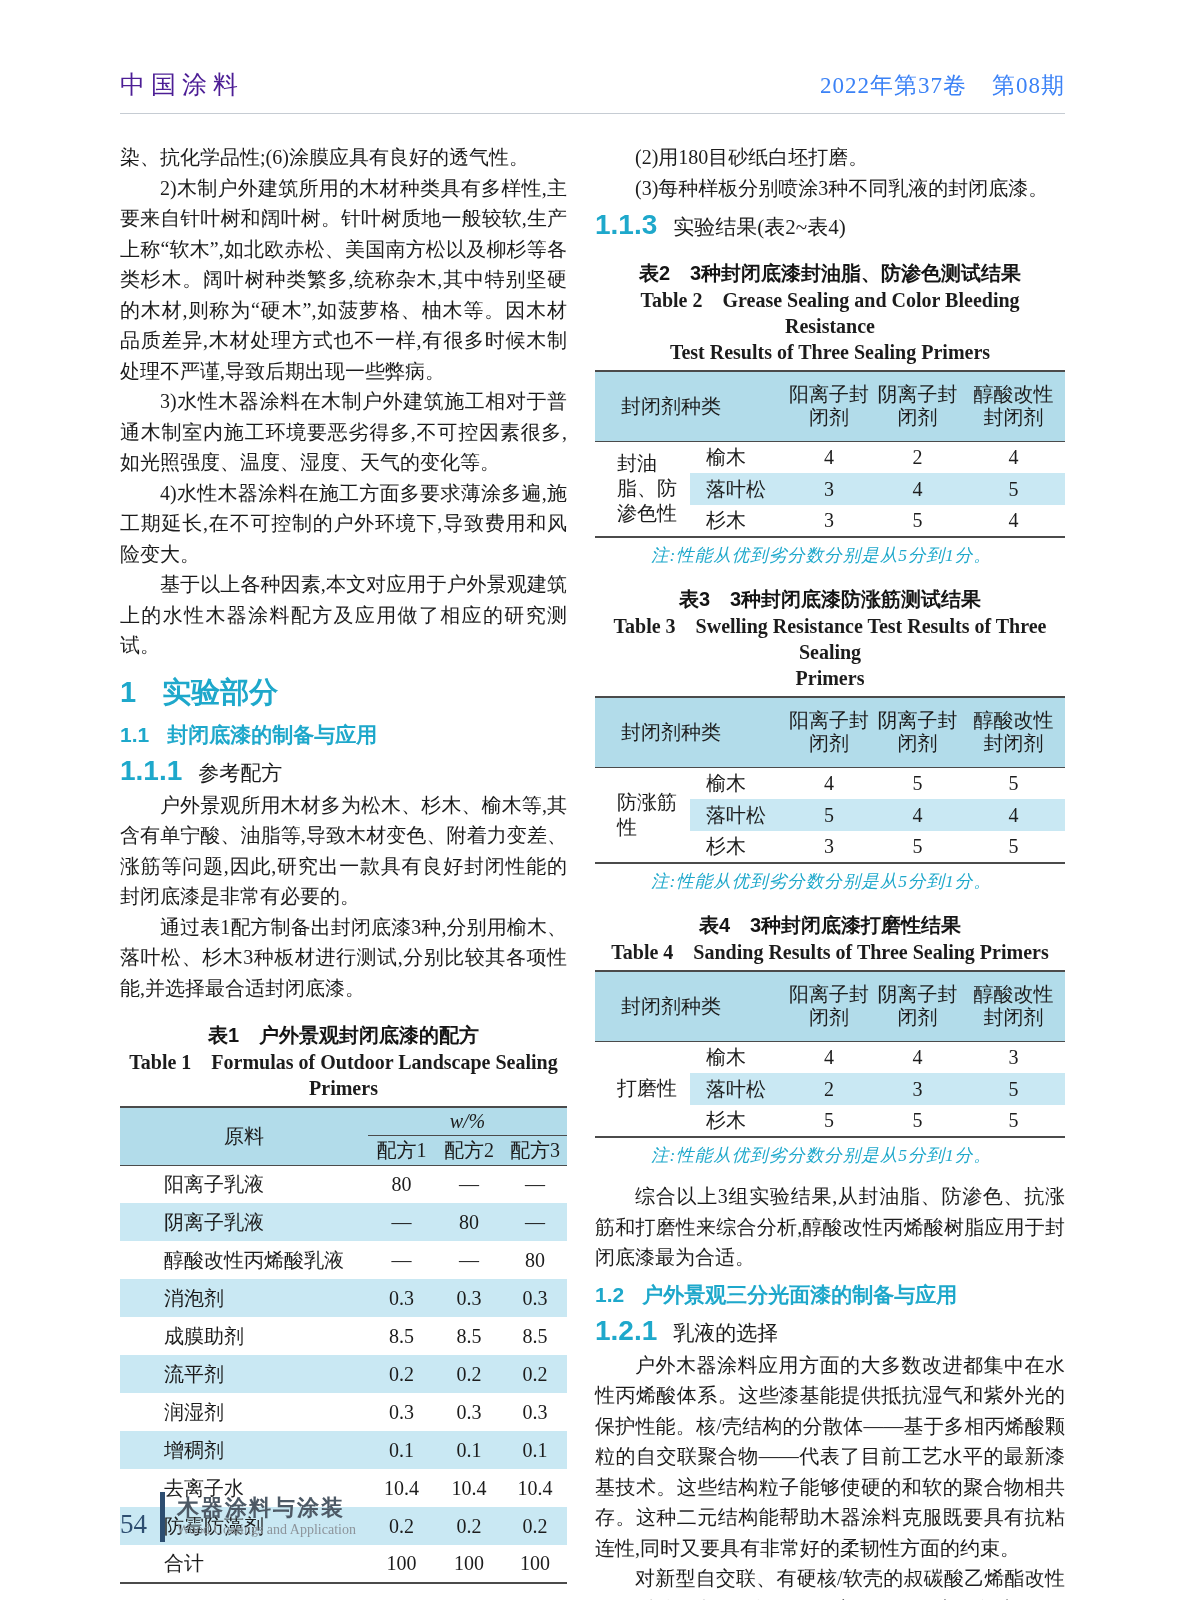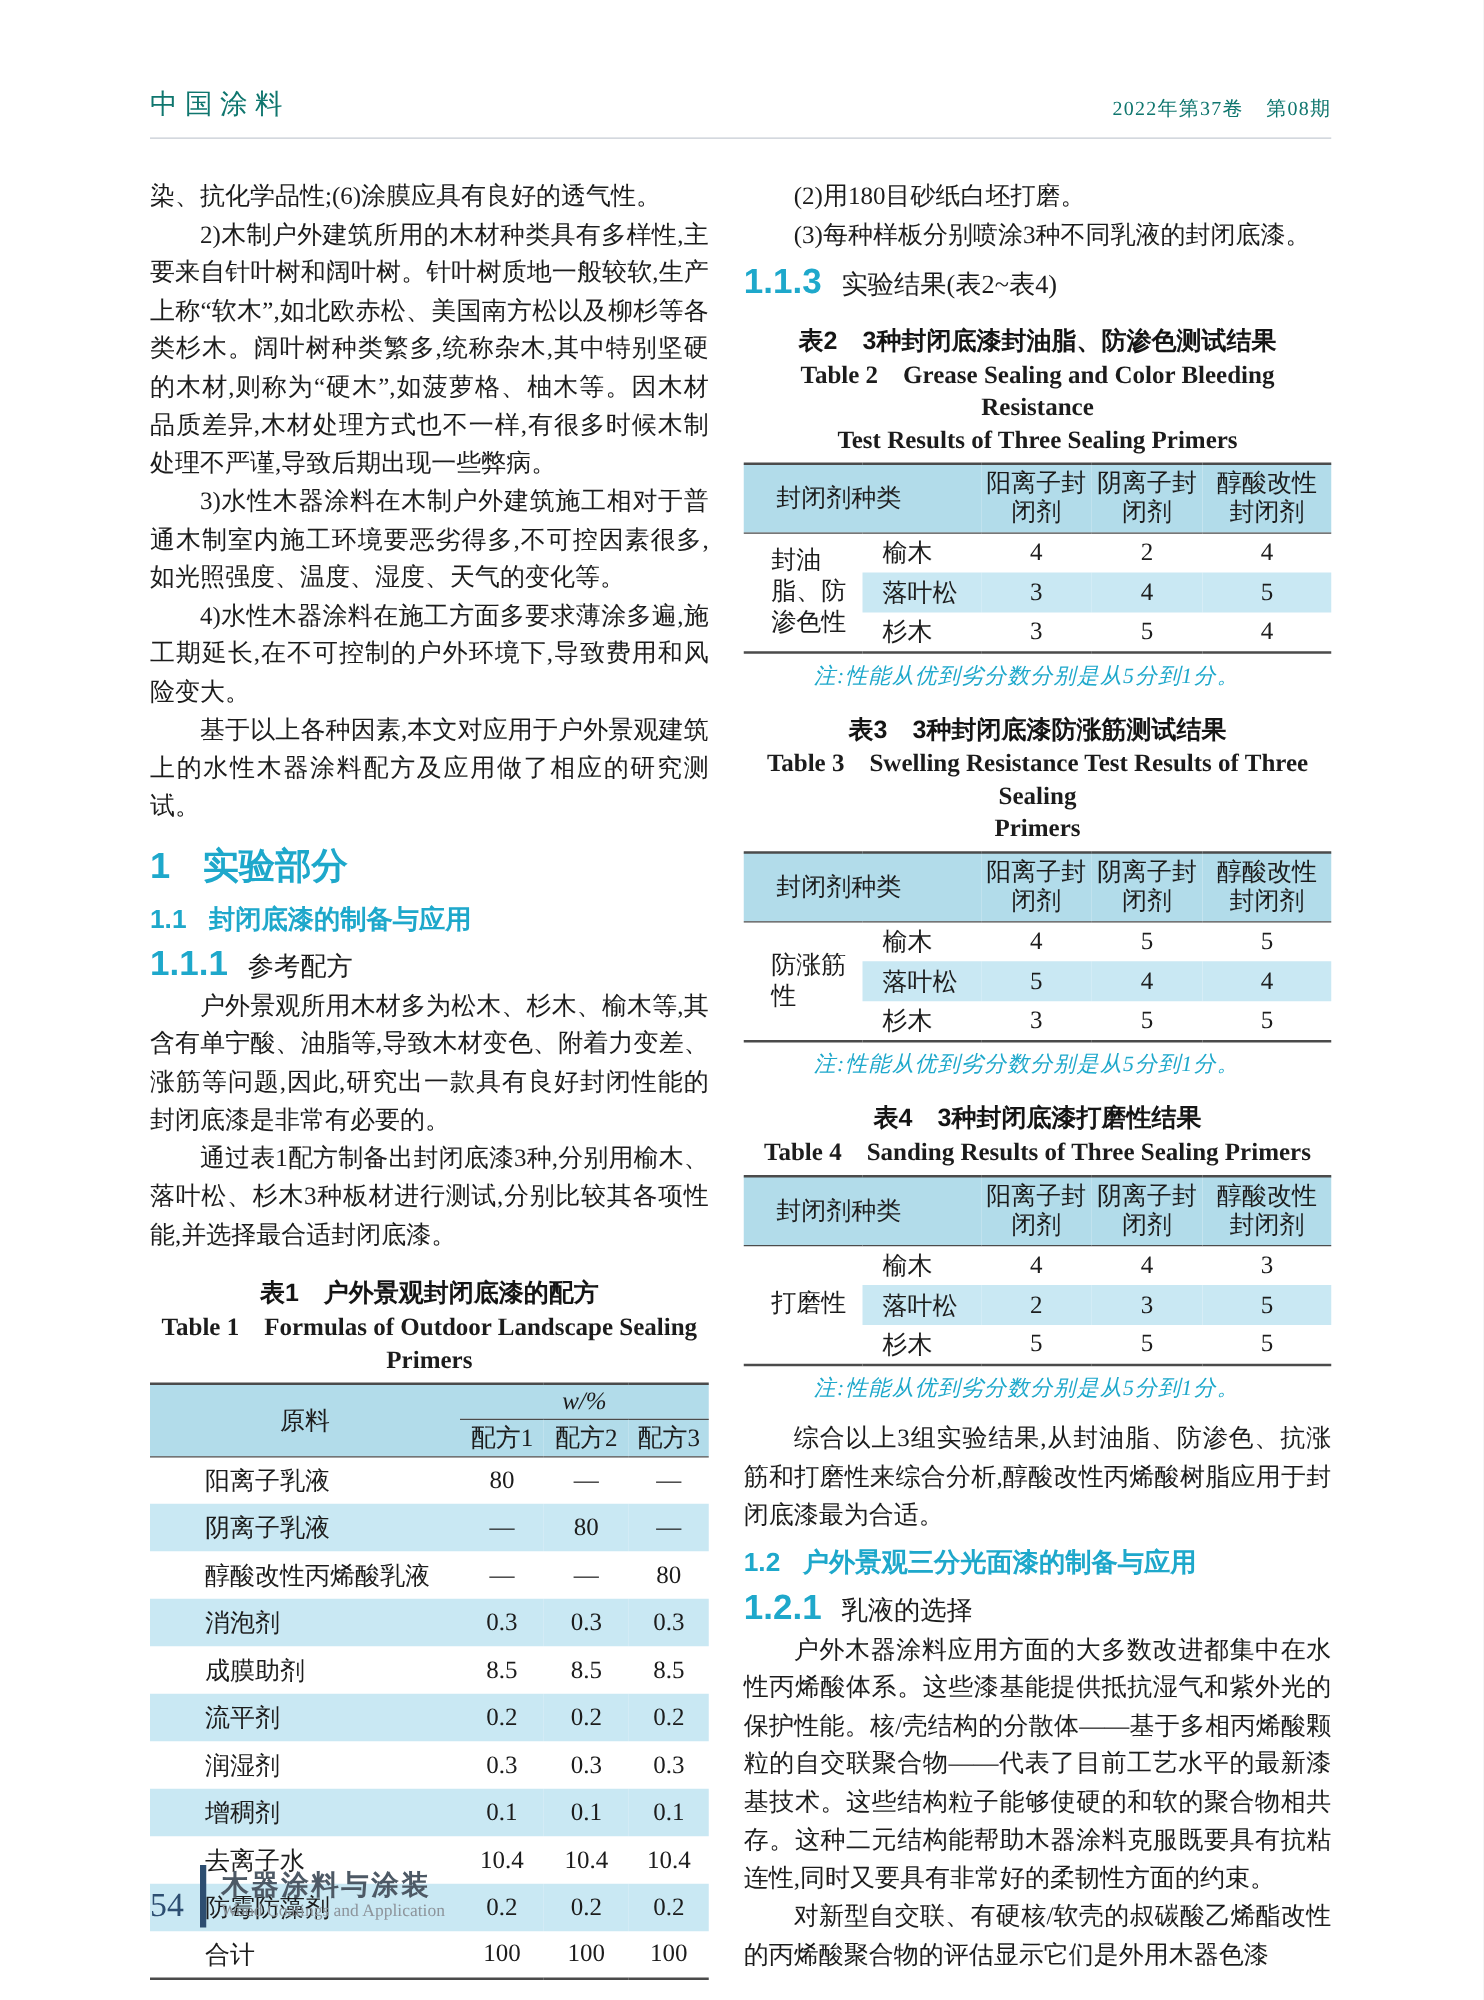--- a/index.html
+++ b/index.html
@@ -3,22 +3,22 @@
 <meta charset="utf-8">
 <style>
   html,body{margin:0;padding:0;background:#e8e8e8;}
   .page{position:relative;width:1187px;height:1600px;background:#ffffff;overflow:hidden;
         font-family:"Liberation Serif","DejaVu Serif",serif;color:#1c1c1c;margin:0 auto;}
 
   
   .jheader{position:absolute;top:68px;left:120px;width:945px;display:flex;
            justify-content:space-between;align-items:flex-end;padding-bottom:12px;
            border-bottom:1.5px solid #c6ccd3;}
-  .jname{font-family:"Liberation Sans","DejaVu Sans",sans-serif;font-size:22px;color:#0f766e;letter-spacing:6px;}
-  .jissue{font-size:16px;color:#0f766e;letter-spacing:1px;font-family:Liberation Serif, serif;}
+  .jname{font-family:"Liberation Sans","DejaVu Sans",sans-serif;font-size:25px;color:#4c1d95;letter-spacing:6px;}
+  .jissue{font-size:23px;color:#3b82f6;letter-spacing:1px;font-family:Liberation Serif, serif;}
 
   
   .col{position:absolute;top:142px;}
   .col-left{left:120px;width:447px;}
   .col-right{left:595px;width:470px;}
 
   .body-p{font-size:20px;line-height:30.5px;text-align:justify;word-break:break-all;
           margin:0;text-indent:2em;}
   .noind{text-indent:0;}
   .mt14{margin-top:14px;}
@@ -51,21 +51,21 @@
 
   
   .ft thead tr{height:28px;}
   .ft .wpct{border-bottom:1px solid #4b4b4b;font-style:italic;text-align:center;}
   .ft .fh{text-align:center;}
   .ft tbody tr{height:38px;}
   .ft td.mat{text-align:left;padding-left:44px;}
   .ft td.val{text-align:center;}
 
   
-  .rt thead tr{height:55px;}
+  .rt thead tr{height:70px;}
   .rt th.h1{text-align:left;padding-left:26px;}
   .rt th.hc{white-space:pre-line;line-height:23px;text-align:center;}
   .rt tbody tr{height:32px;}
   .rt td.grp{white-space:pre-line;text-align:left;padding-left:22px;line-height:25px;}
   .rt td.wood{text-align:left;padding-left:16px;}
   .rt td.val{text-align:center;}
 
   .note{margin-top:5px;font-size:17.5px;font-style:italic;color:#1ea8cb;
         padding-left:56px;letter-spacing:1px;line-height:24px;}
   .tblock{margin-top:18px;}

